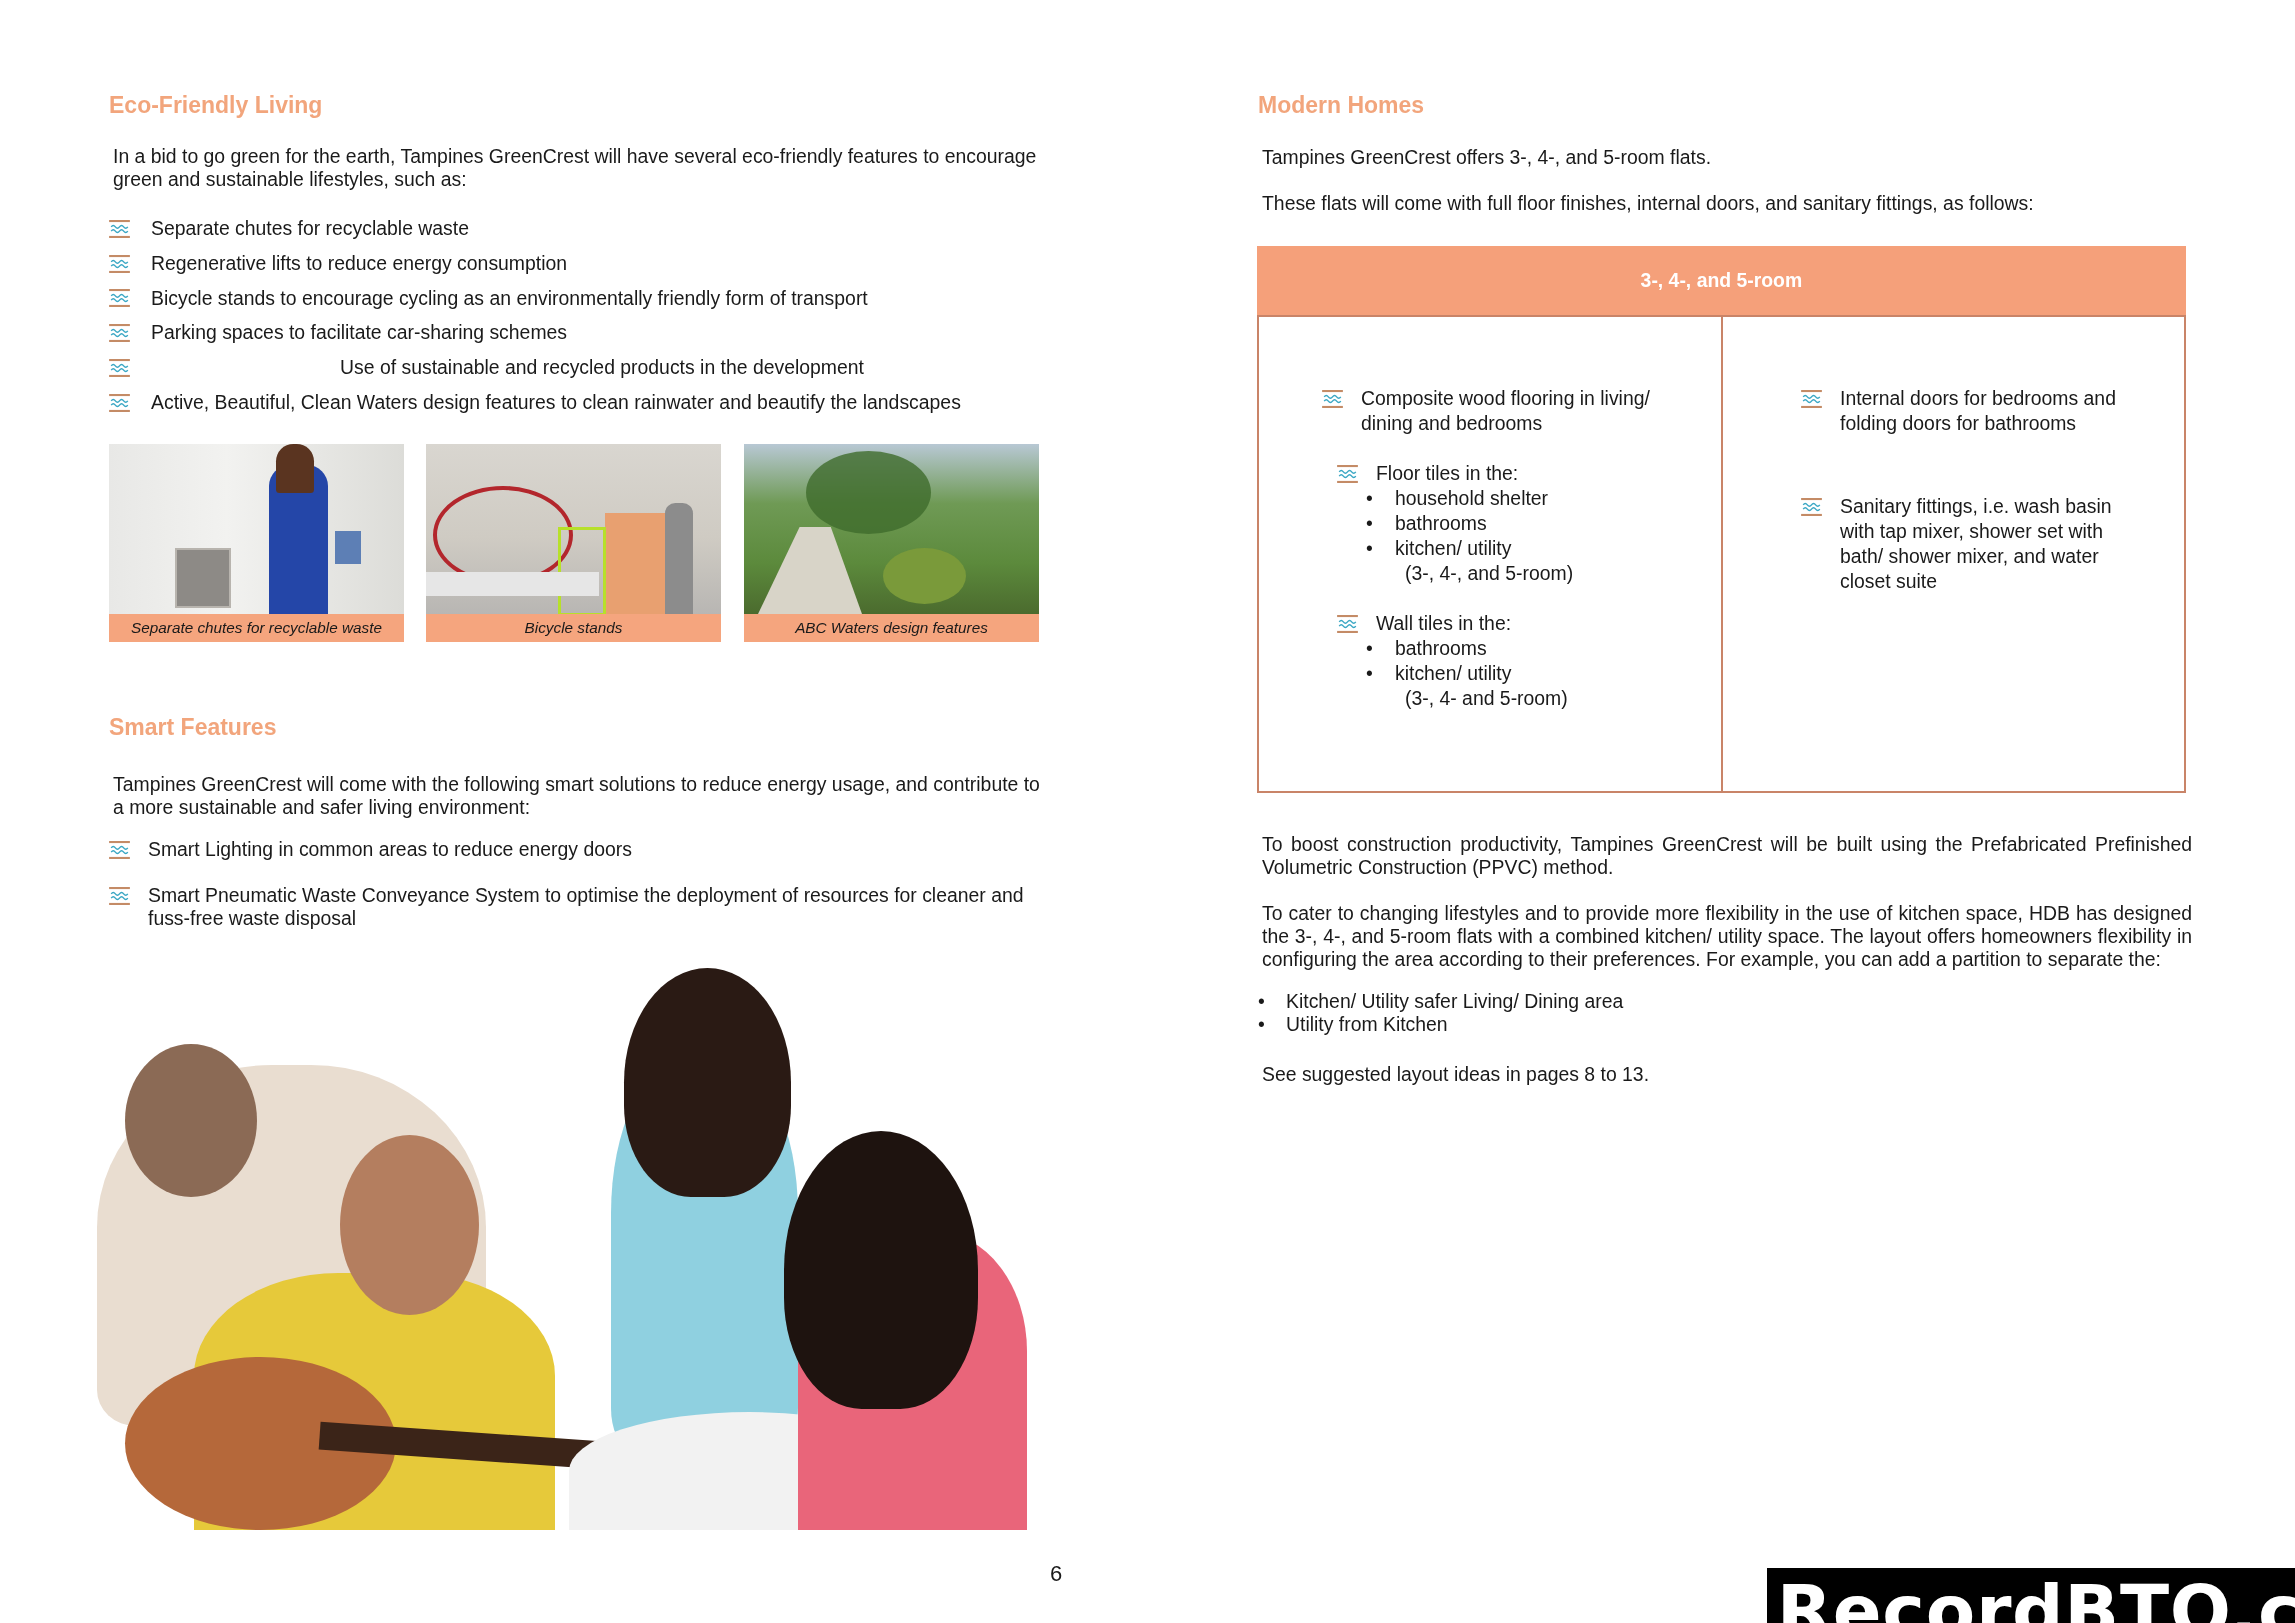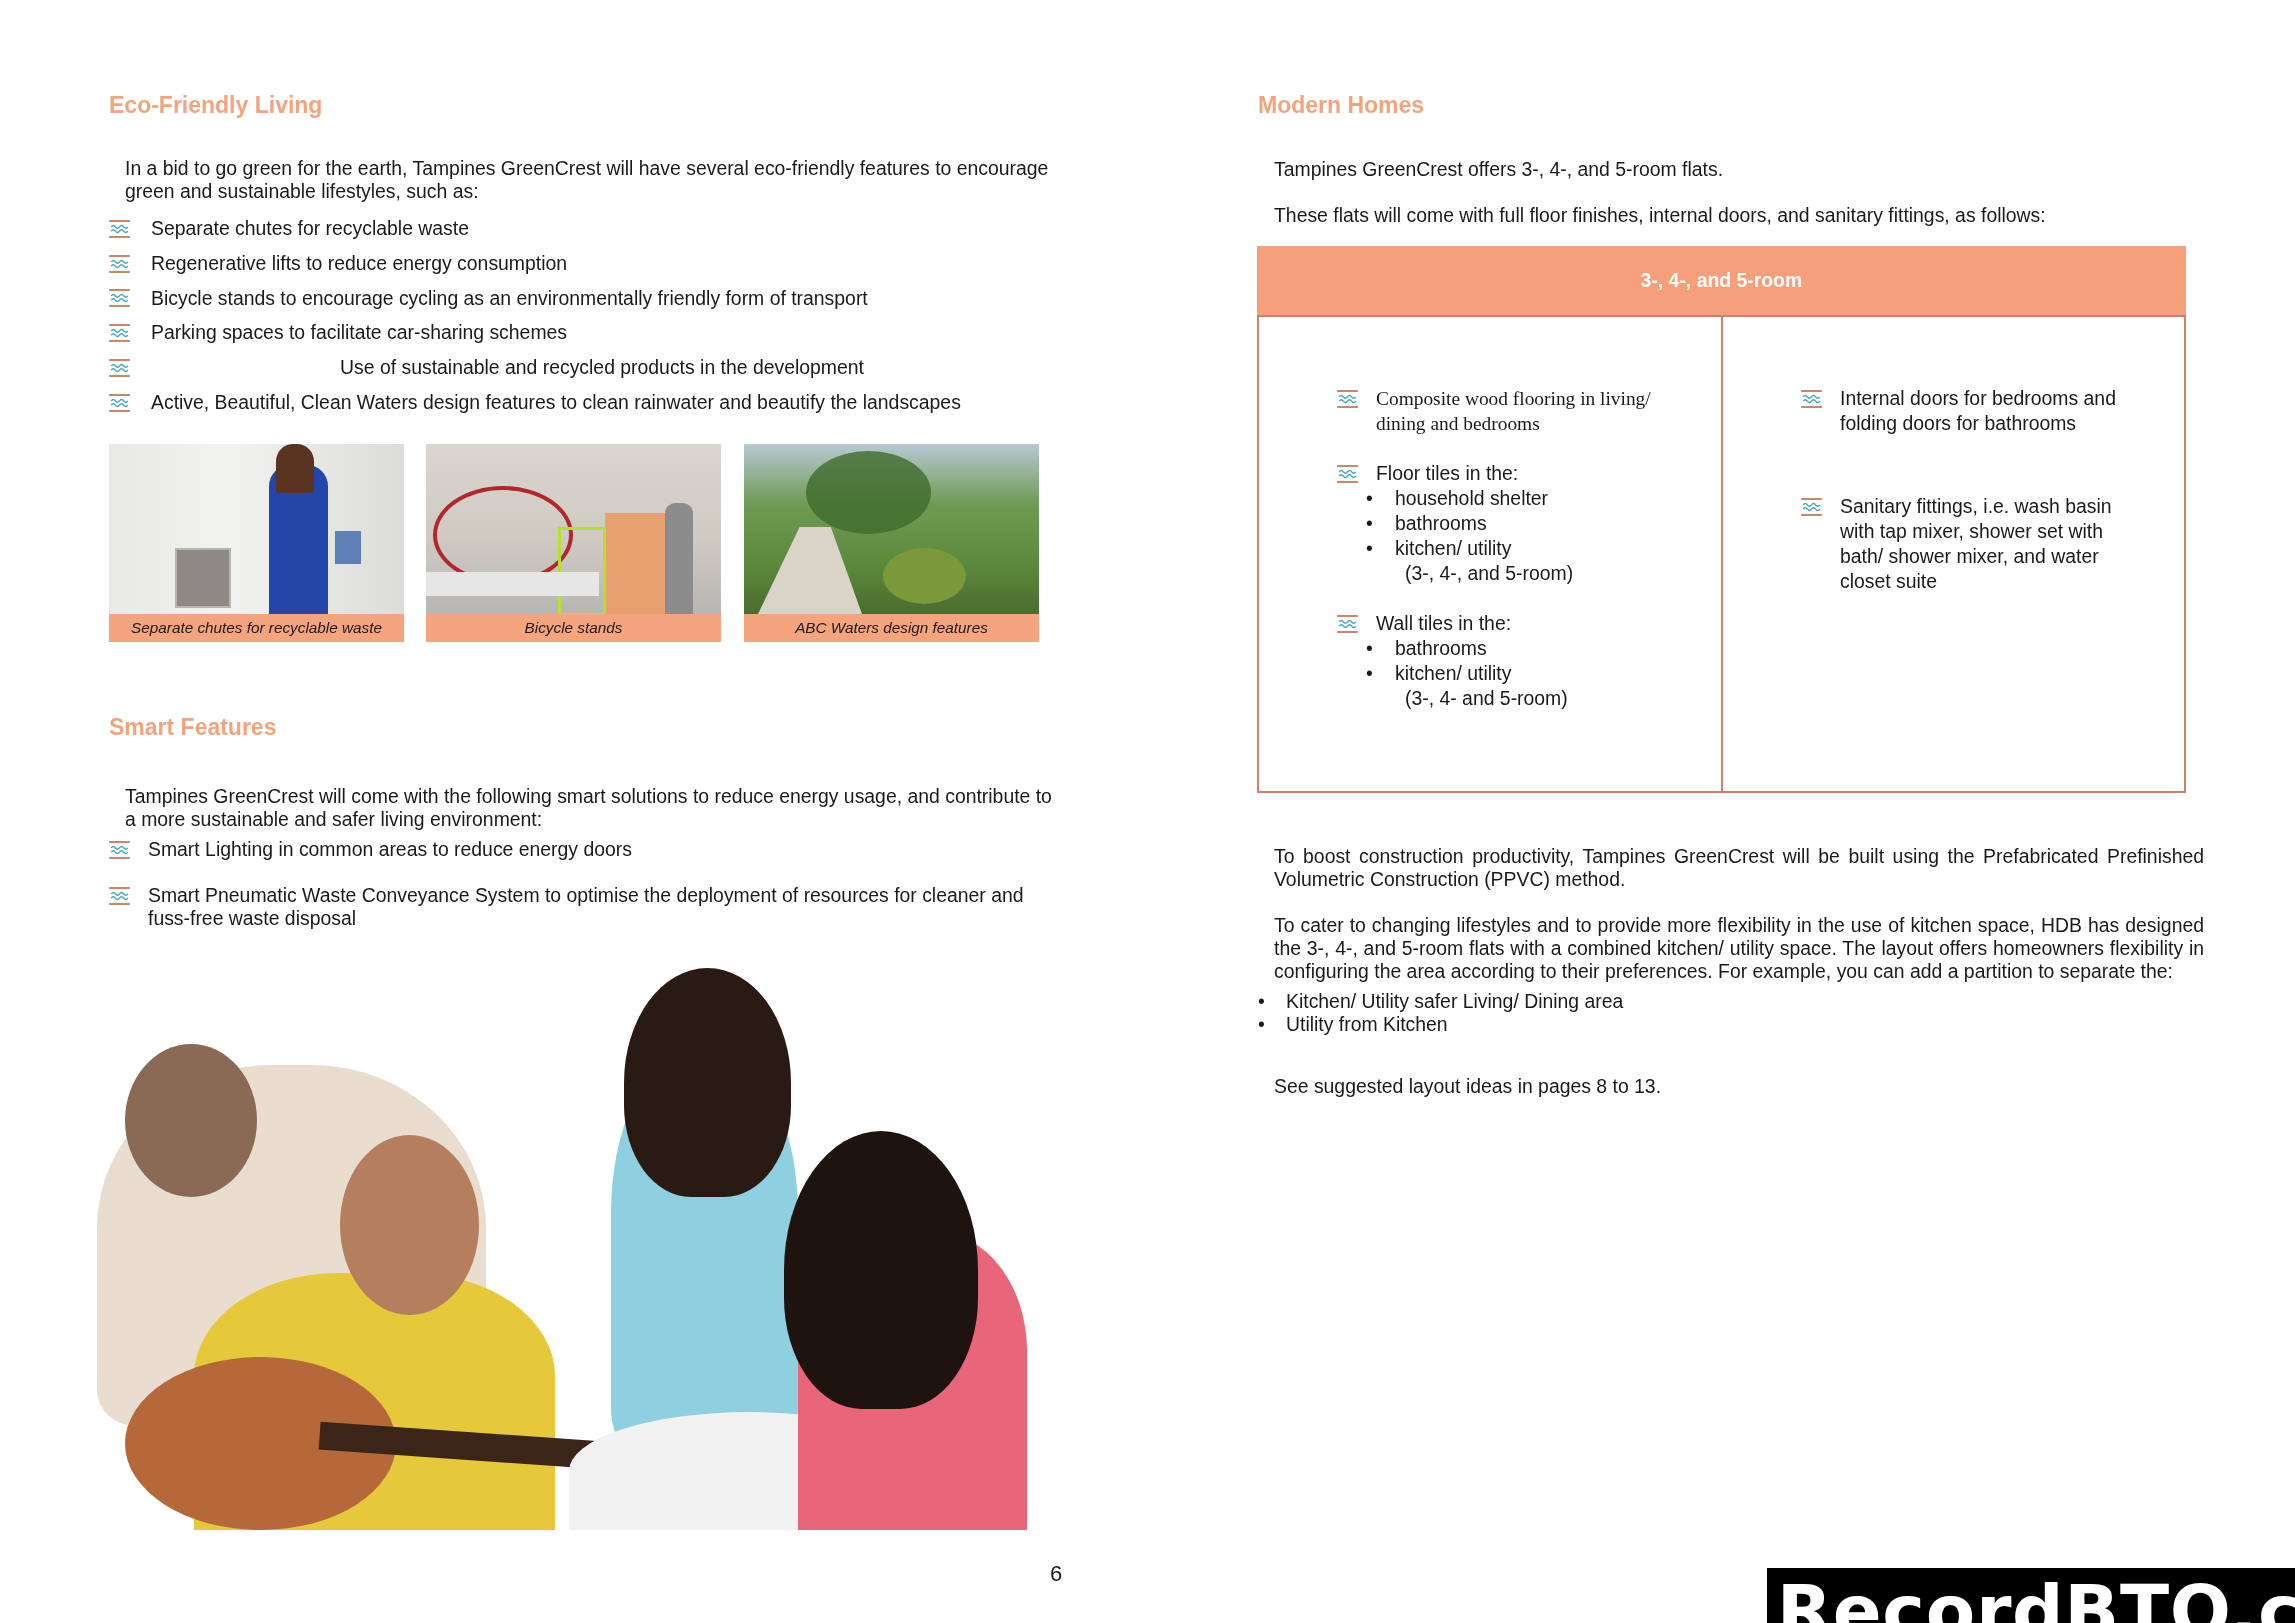--- a/index.html
+++ b/index.html
@@ -5,21 +5,21 @@
   html, body { margin: 0; padding: 0; }
   body {
     width: 2295px; height: 1623px; position: relative; overflow: hidden;
     background: #ffffff; color: #1a1a1a;
     font-family: "Liberation Sans", sans-serif;
   }
   .abs { position: absolute; }
   .heading {
     font-weight: bold; font-size: 23px; color: #F2A57C; margin: 0; line-height: 1;
   }
-  .para { font-size: 19.4px; line-height: 23px; margin: 16px; }
+  .para { font-size: 19.4px; line-height: 23px; margin: 4px; }
   .justify { text-align: justify; }
   ul.wave-list { list-style: none; margin: 0; padding: 0; }
   ul.wave-list li { position: relative; padding-left: 42px; font-size: 19.4px; line-height: 23px; }
   .wave-icon {
     position: absolute; left: 0; top: 2.8px; width: 21px; height: 18px;
   }
   .photo { position: absolute; overflow: hidden; }
   .photo .scene { position: absolute; left: 0; top: 0; right: 0; bottom: 28px; }
   .photo .caption {
     position: absolute; left: 0; right: 0; bottom: 0; height: 28px;
@@ -161,21 +161,21 @@
 
 <h2 class="heading abs" style="left:1258px; top:94px;">Modern Homes</h2>
 
 <p class="para abs" style="left:1258px; top:142px; width:930px;">Tampines GreenCrest offers 3-, 4-, and 5-room flats.</p>
 <p class="para abs" style="left:1258px; top:188px; width:930px;">These flats will come with full floor finishes, internal doors, and sanitary fittings, as follows:</p>
 
 <div class="spec-table">
   <div class="spec-head">3-, 4-, and 5-room</div>
 
   <div class="spec-col left">
-    <div class="spec-item" style="left:78px; top:69px; width:361px;font-family:Liberation Serif, serif;">
+    <div class="spec-item" style="left:63px; top:69px; width:361px;">
       <svg class="wave-icon" viewBox="0 0 30 26" width="21" height="18">
           <use href="#wave"></use>
         </svg>
       <span class="txt">Composite wood flooring in living/ dining and bedrooms</span>
     </div>
     <div class="spec-item" style="left:78px; top:144px; width:361px;">
       <svg class="wave-icon" viewBox="0 0 30 26" width="21" height="18">
           <use href="#wave"></use>
         </svg>
       <span class="txt">Floor tiles in the:</span>

